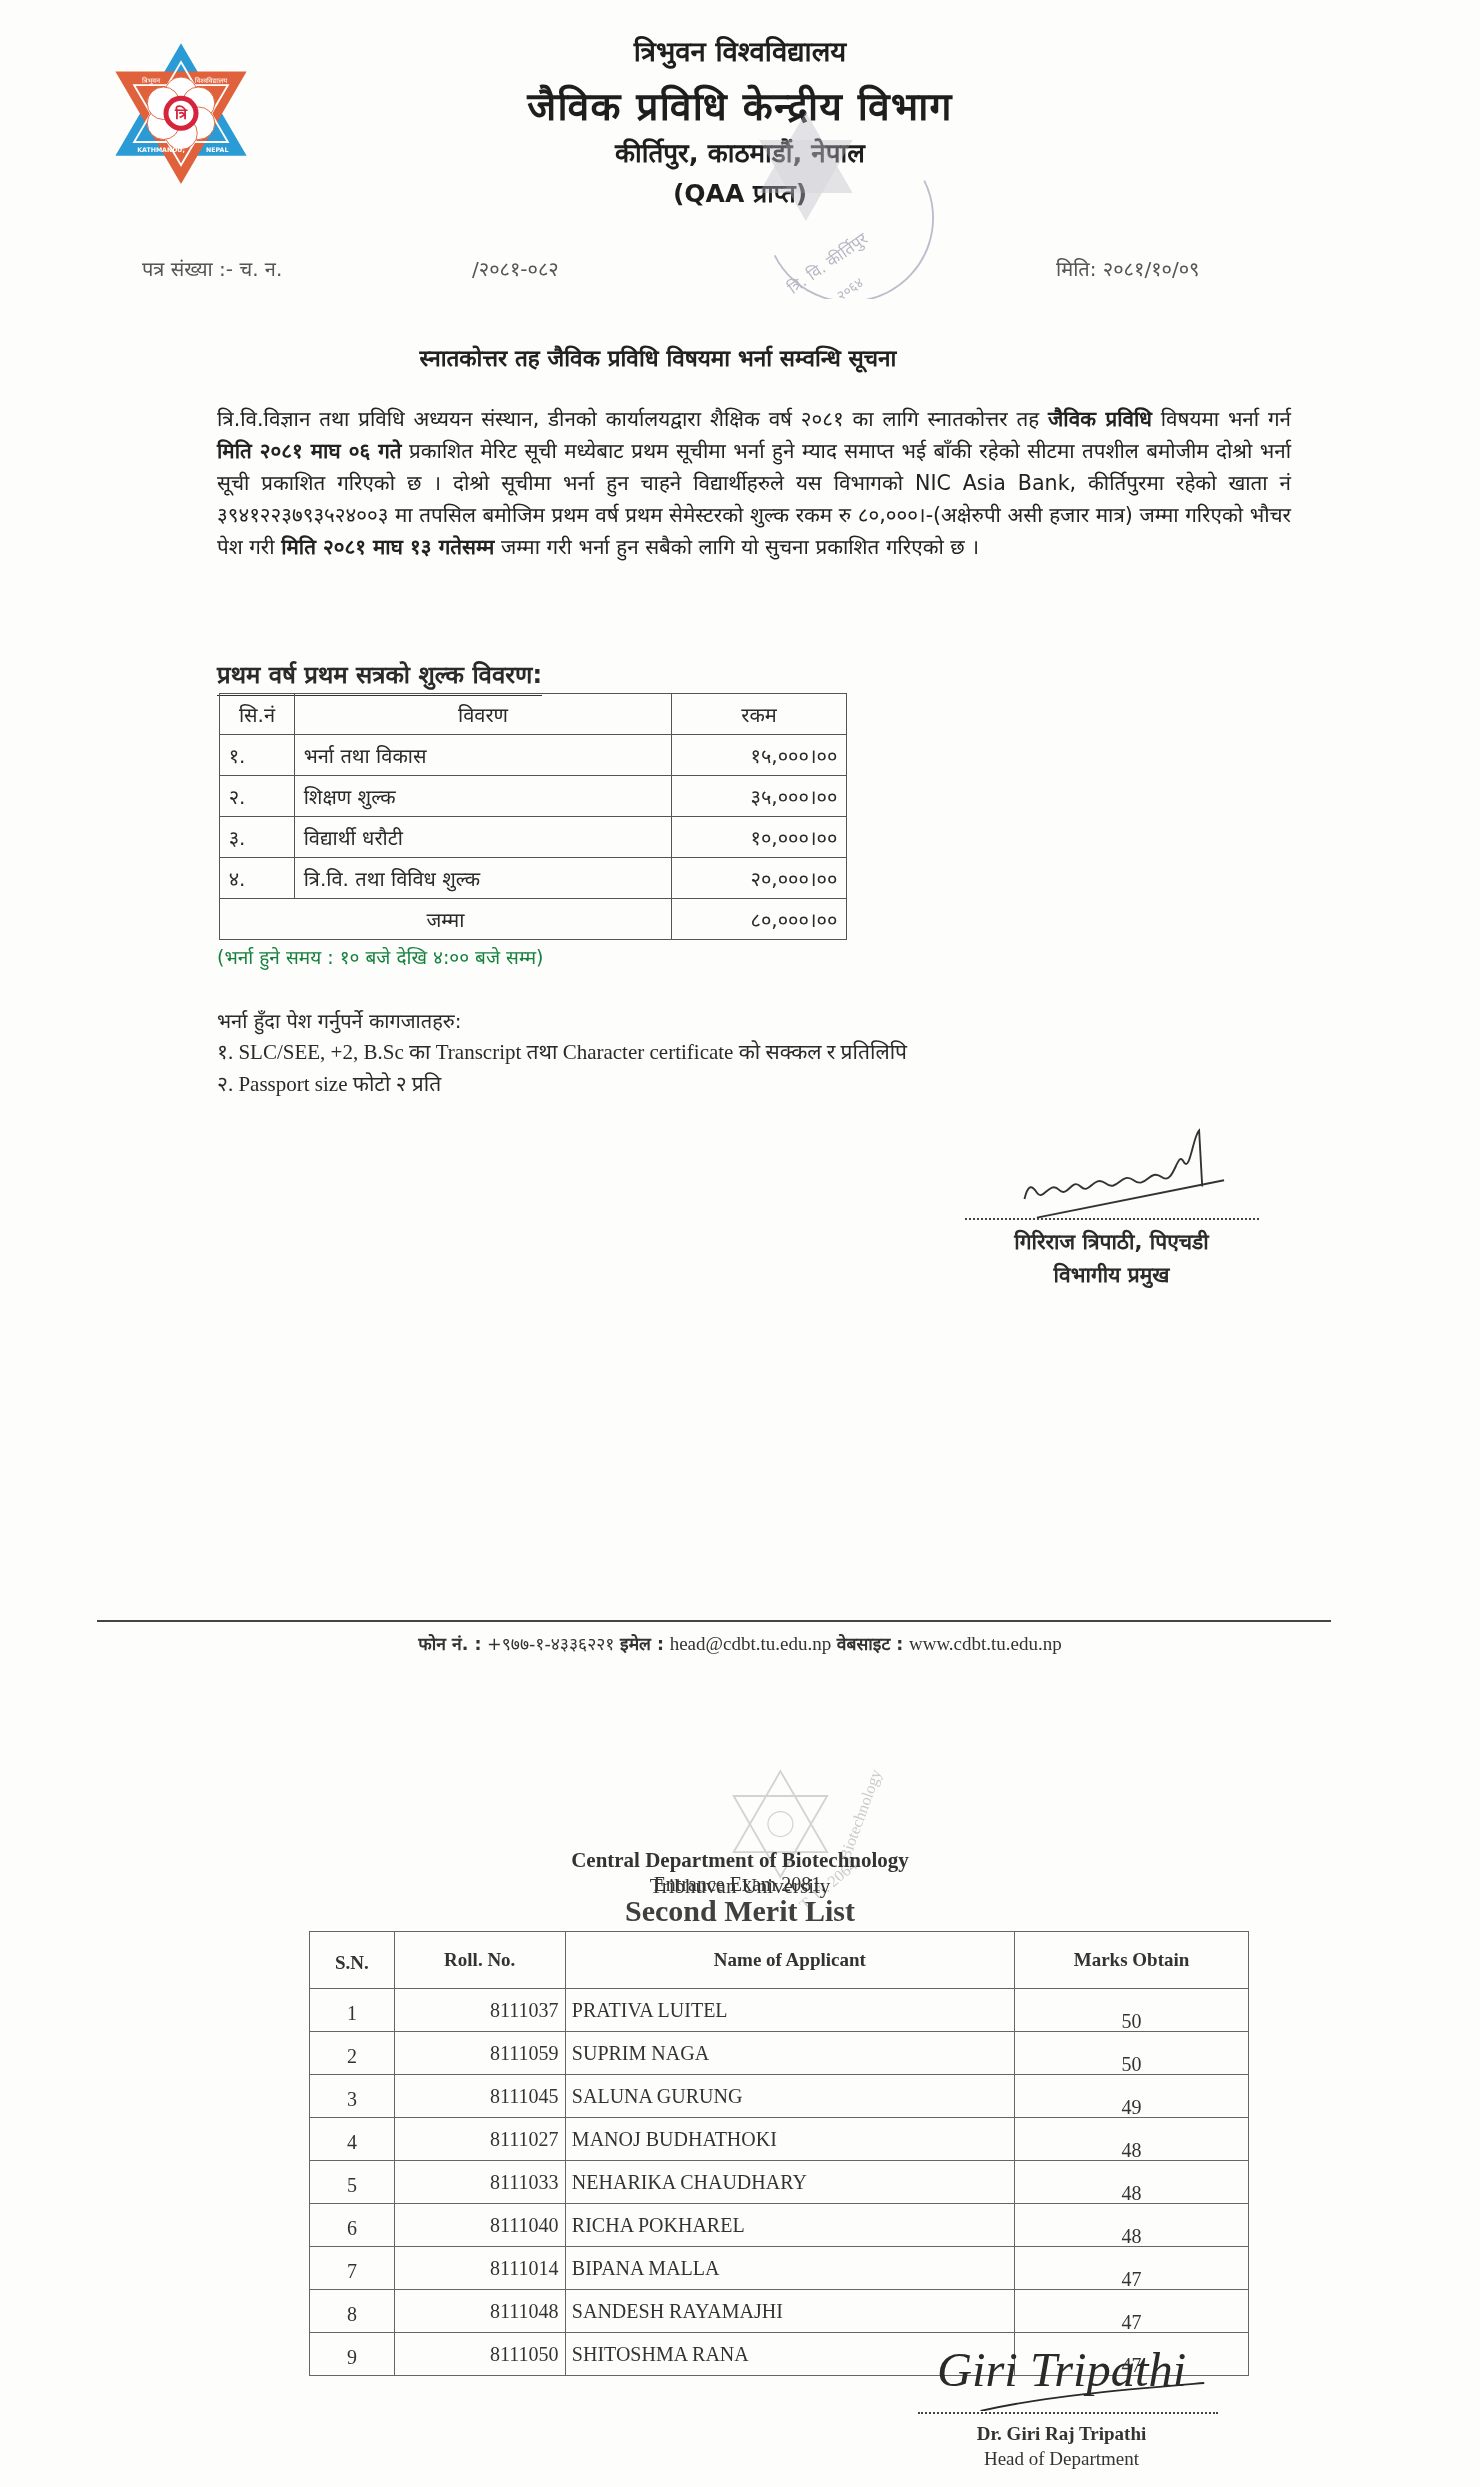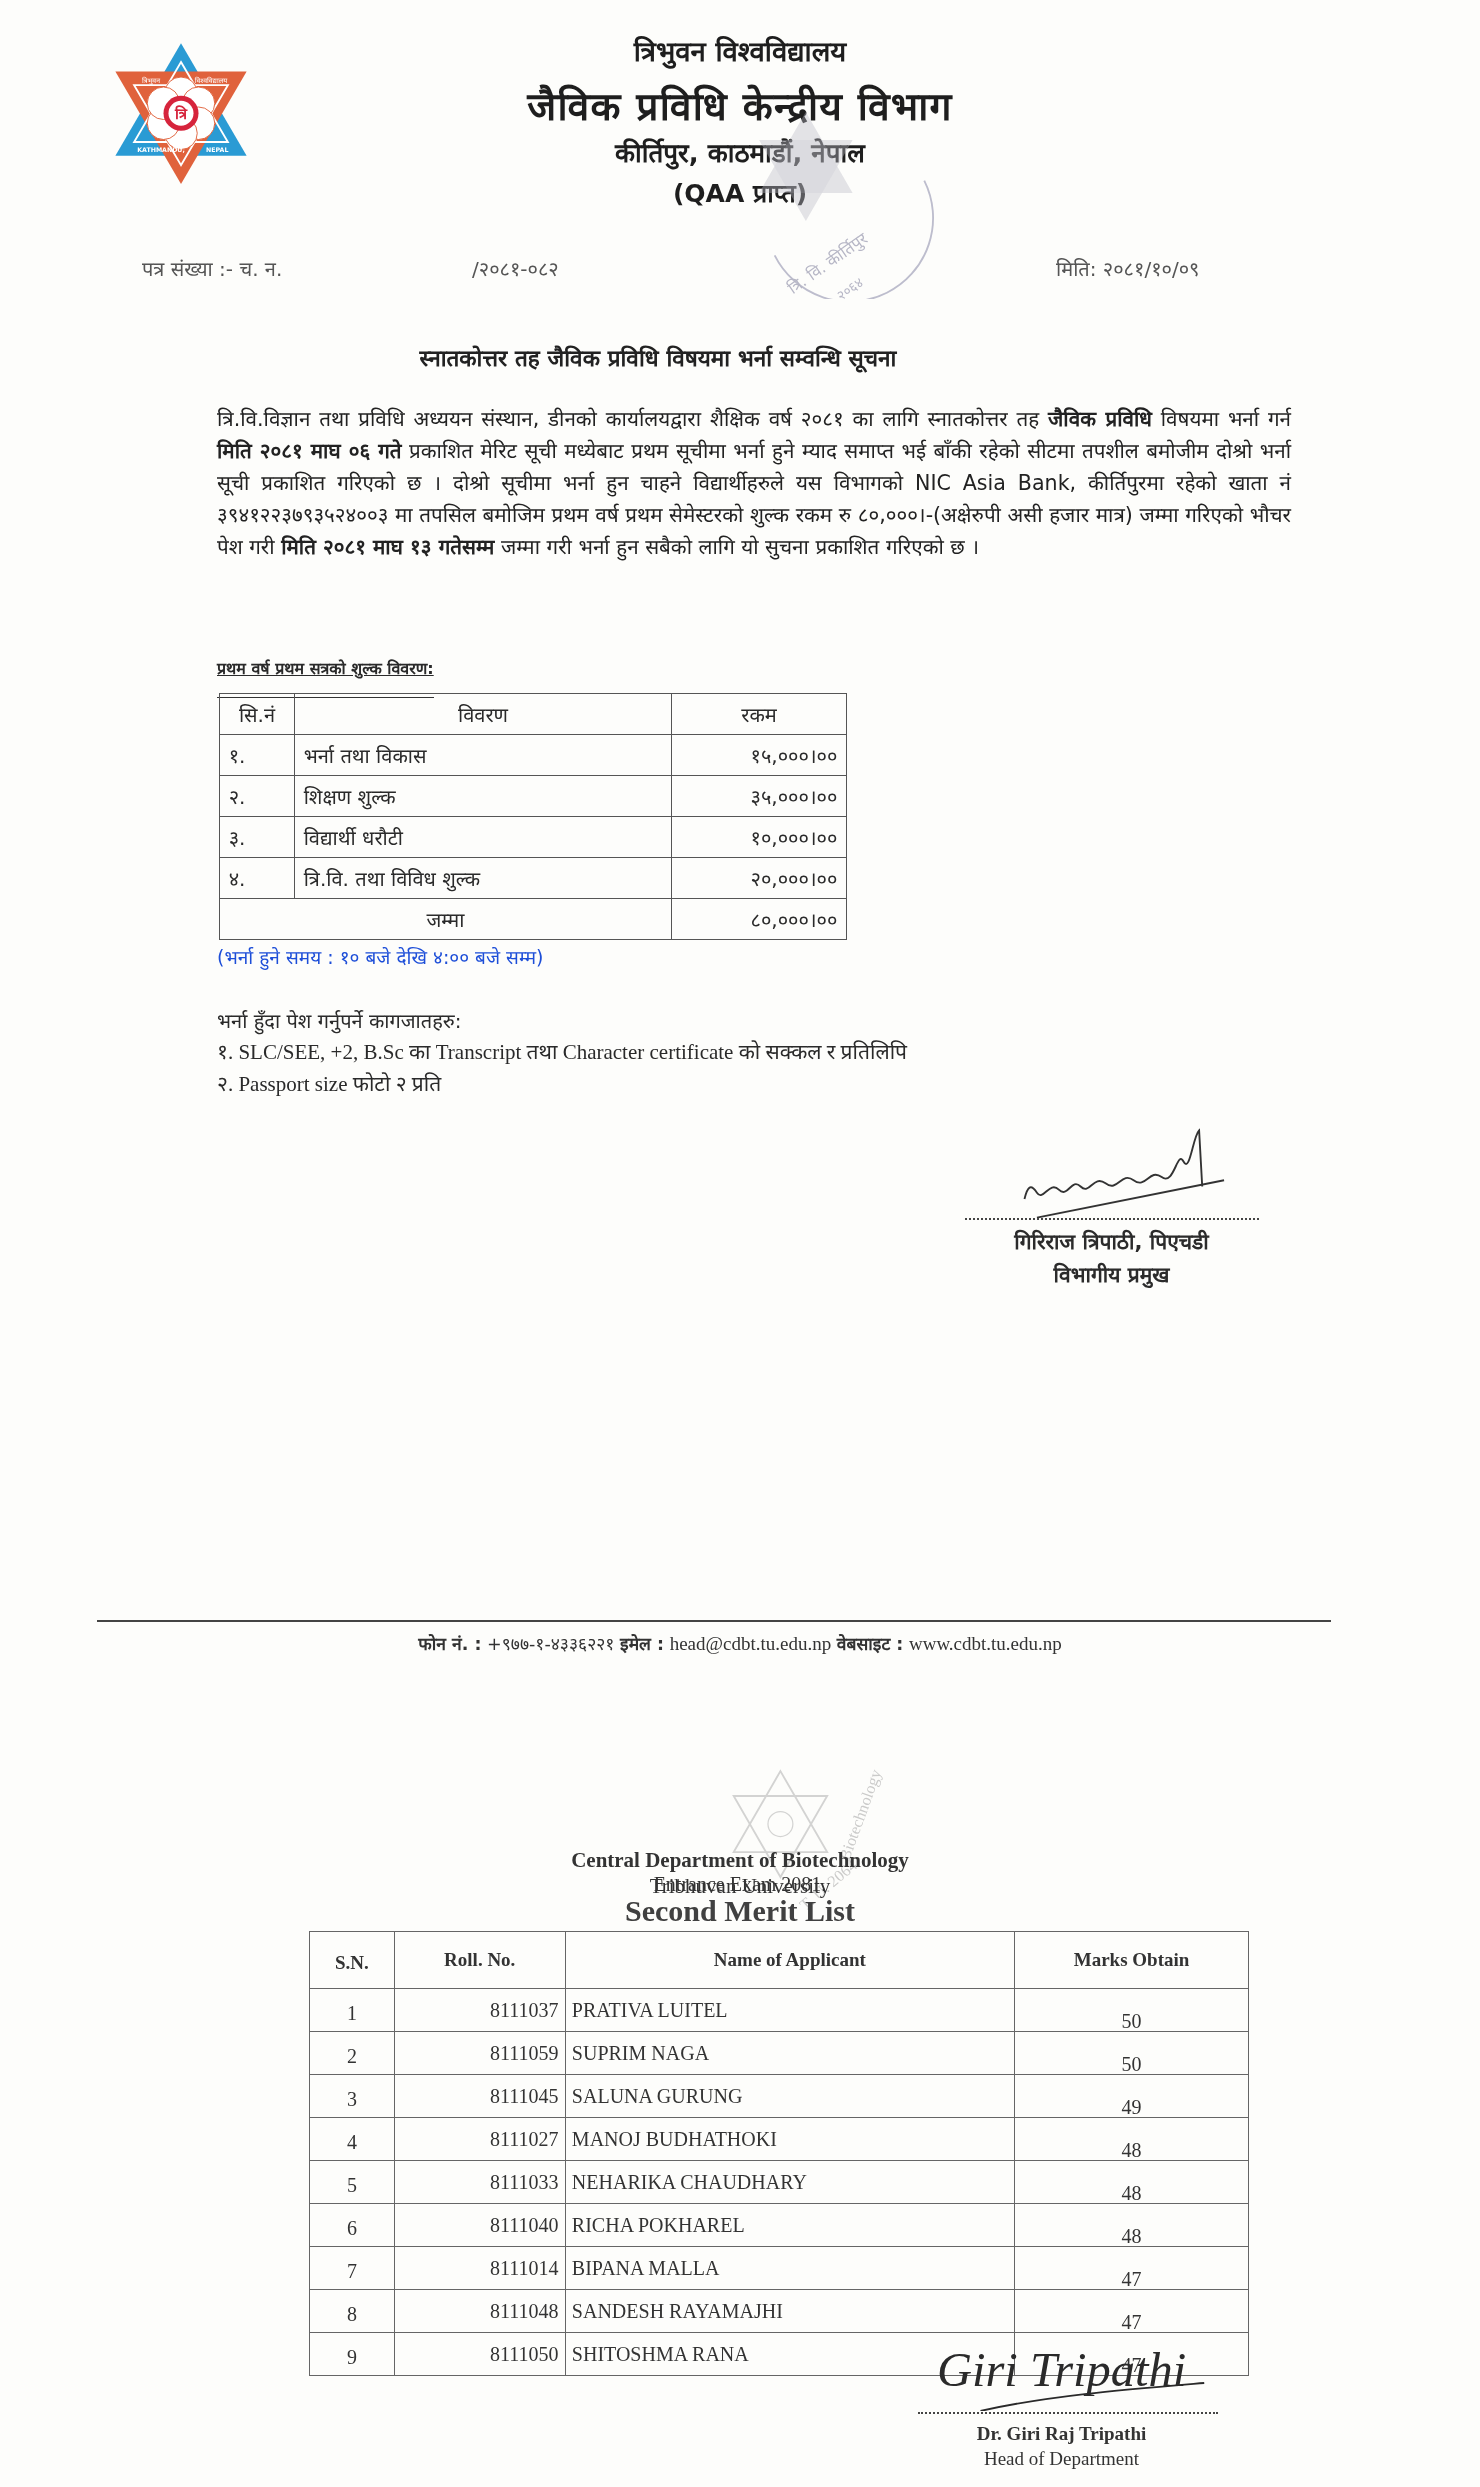--- a/index.html
+++ b/index.html
@@ -21,29 +21,29 @@
   .meta { top: 255px; font-size: 20px; color: #555; }
   .ref-label { left: 142px; }
   .ref-num { left: 472px; }
   .date { left: 1056px; }
 
   .notice-title { top: 342px; left: 0; width: 1316px; text-align: center; font-size: 22.5px; font-weight: bold; color: #222; }
 
   .para { left: 217px; top: 403px; width: 1074px; font-size: 20.6px; line-height: 32px; text-align: justify; color: #222; }
   .para b { font-weight: bold; }
 
-  .fee-caption { left: 217px; top: 657px; font-size: 16px; font-weight: bold; border-bottom: 1.9px double #333; padding-bottom: 18px; text-decoration: underline; }
+  .fee-caption { left: 217px; top: 657px; font-size: 24px; font-weight: bold; border-bottom: 1.9px double #333; padding-bottom: 5px; }
   table.fee { position: absolute; left: 219px; top: 693px; width: 628px; border-collapse: collapse; font-size: 20px; }
   table.fee td, table.fee th { border: 1.2px solid #555; height: 41px; padding: 0 8.7px; font-weight: normal; }
   table.fee th { height: 41px; text-align: center; }
   table.fee td.sn { width: 75px; }
   table.fee td.amt, table.fee th.amt { width: 175px; text-align: right; }
   table.fee th.amt { text-align: center; }
   table.fee td.total-label { text-align: center; }
-  .fee-note { left: 217px; top: 944px; font-size: 19px; color: #1d4ed8; }
+  .fee-note { left: 217px; top: 944px; font-size: 19px; color: #15803d; }
 
   .docs-title { left: 217px; top: 1007px; font-size: 20px; font-weight: normal; }
   .docs-item { left: 217px; font-size: 21px; font-family: "Liberation Serif", serif; }
   .docs-1 { top: 1037px; }
   .docs-2 { top: 1069px; }
 
   .sig1 { left: 1012px; top: 1124px; width: 237px; height: 100px; }
   .dots1 { left: 965px; top: 1218px; width: 294px; border-top: 2.5px dotted #444; }
   .signer1 { left: 924px; width: 375px; text-align: center; font-size: 21px; font-weight: bold; color: #2b2b2b; }
   .signer1-name { top: 1227px; }

